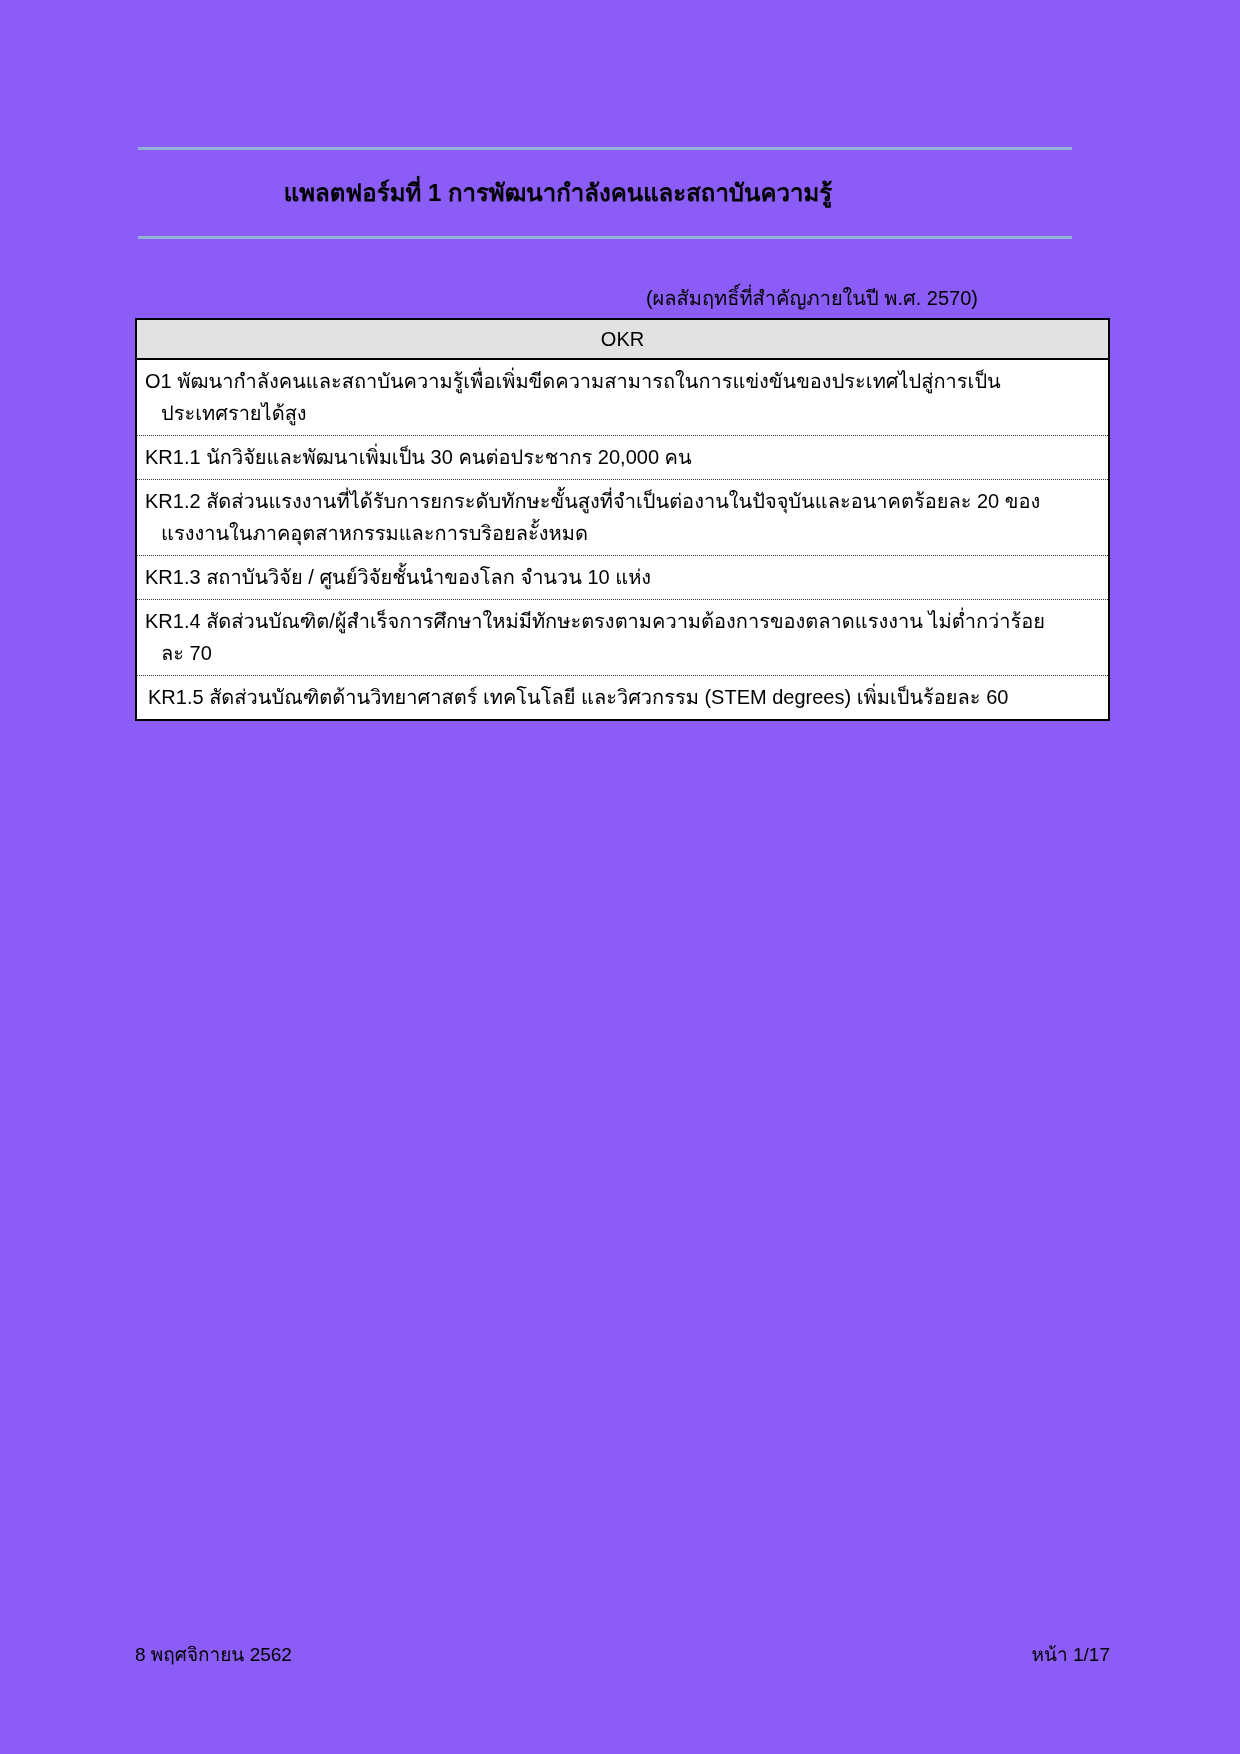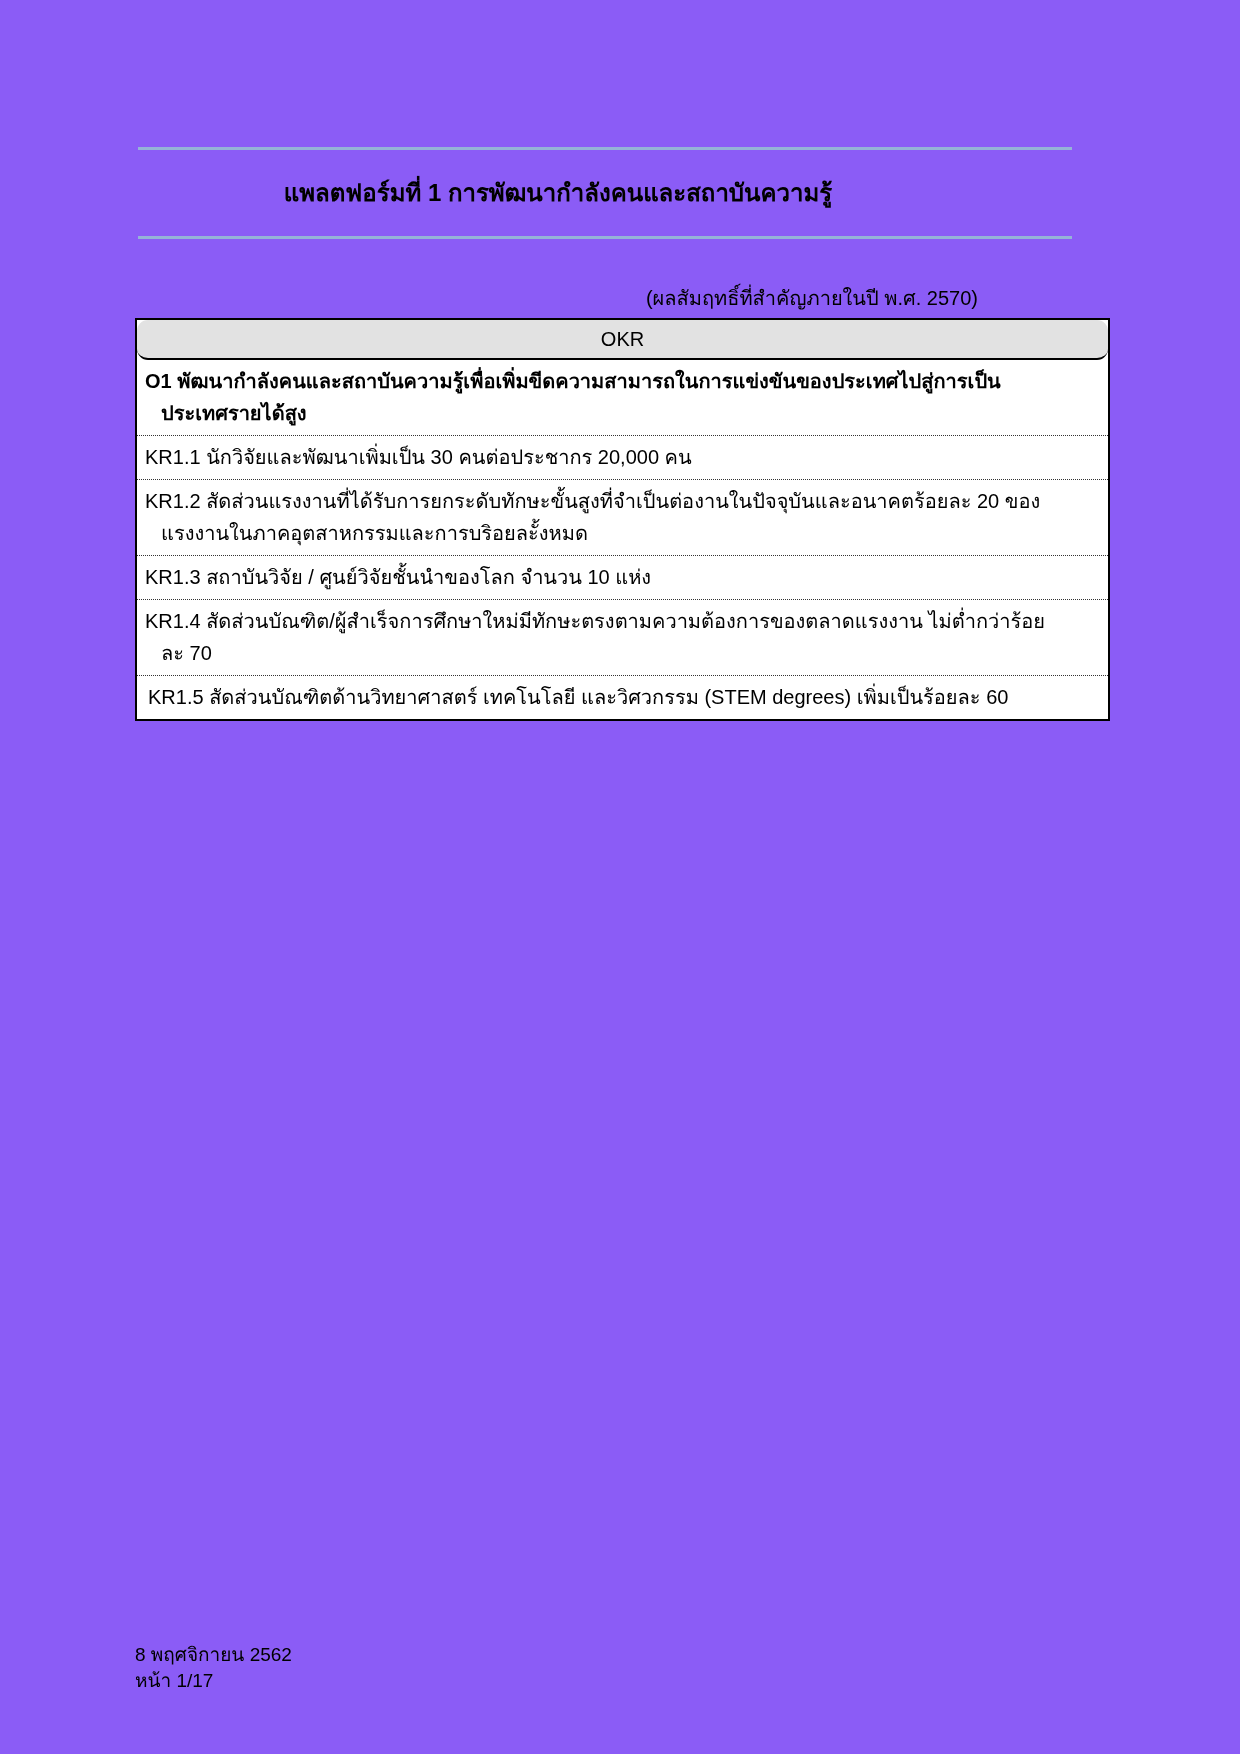--- a/index.html
+++ b/index.html
@@ -54,47 +54,45 @@
     background: #ffffff;
     font-size: 20px;
   }
   .okr-table .thead {
     background: #E2E2E2;
     text-align: center;
     padding: 5px 8px;
     line-height: 28px;
     border-bottom: 2px solid #000000;
     font-size: 20px;
-    border-radius: 11px;
   }
   .okr-table .trow {
     padding: 5px 10px 6px 8px;
     line-height: 32px;
     border-bottom: 1px dotted #333333;
   }
   .okr-table .trow:last-child {
     border-bottom: none;
     padding-left: 11px;
   }
   .okr-table .trow.bold {
-    font-weight: bold;
+    font-weight: normal;
   }
   .okr-table .cont-line {
     margin-left: 16px;
   }
   .footer {
     position: absolute;
     left: 135px;
     right: 130px;
     top: 1642px;
     display: flex;
-    justify-content: flex-start;
+    justify-content: space-between;
     font-size: 19px;
     line-height: 26px;
-    flex-direction: column;
   }
 </style>
 </head>
 <body>
 
 <div class="page">
 
   <div class="rule-blue rule-top"></div>
 
   <h1 class="doc-title">แพลตฟอร์มที่ 1 การพัฒนากำลังคนและสถาบันความรู้</h1>

